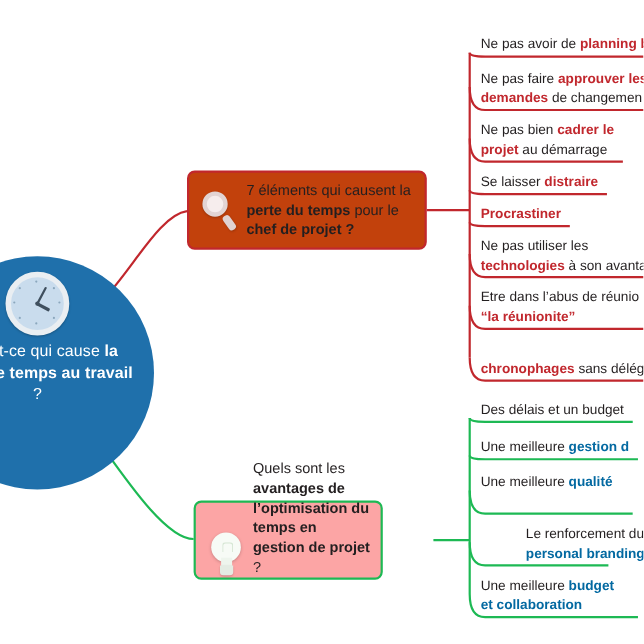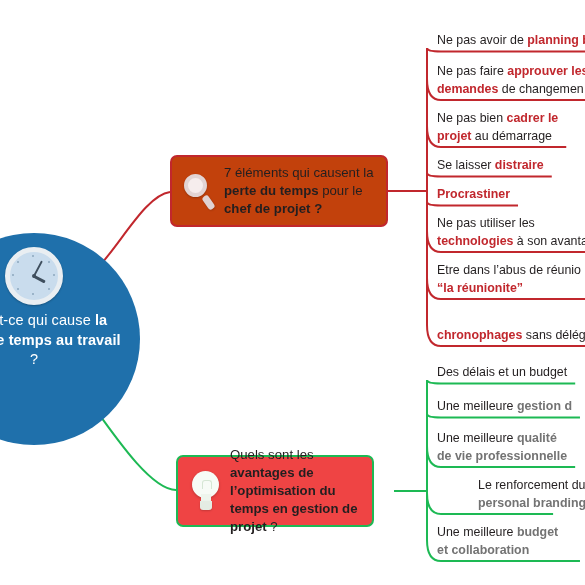--- a/index.html
+++ b/index.html
@@ -103,24 +103,25 @@
     left: 170px;
     top: 155px;
     width: 218px;
     height: 72px;
     background: #c2410c;
     border: 2px solid #c1272d;
   }
   #branch-green {
     left: 176px;
     top: 455px;
-    width: 198px;
+    width: 172px;
     height: 72px;
-    background: #ef4444;
+    background: #fca5a5;
     border: 2px solid #1db954;
+    align-items: flex-end;
   }
   .branch-icon {
     flex: 0 0 auto;
     width: 48px;
     margin-left: 4px;
     display: flex;
     align-items: center;
     justify-content: center;
   }
   .branch-label {
@@ -197,21 +198,21 @@
     position: absolute;
     left: 437px;
     box-sizing: border-box;
     font-size: 12.4px;
     line-height: 17.5px;
     color: #231f20;
     white-space: nowrap;
   }
   .leaf b { font-weight: bold; }
   .leaf.red b { color: #c1272d; }
-  .leaf.green b { color: #737373; }
+  .leaf.green b { color: #0369a1; }
 </style>
 </head>
 <body>
 
 <div id="canvas">
 
   <svg class="conn-svg" viewBox="0 0 585 585">
     <g id="conn-group" fill="none" stroke-width="2">
         <path d="M 78 284 C 110 268 140 196 170 192" stroke="#c1272d"></path>
         <path d="M 86 396 C 112 432 150 490 176 490" stroke="#1db954"></path>
@@ -278,17 +279,17 @@
       <div class="leaf red" style="top: 32px;"><span>Ne pas avoir de </span><b>planning b</b></div>
       <div class="leaf red" style="top: 63px;"><span>Ne pas faire </span><b>approuver les</b><br><b>demandes</b><span> de changemen</span></div>
       <div class="leaf red" style="top: 110px;"><span>Ne pas bien </span><b>cadrer le</b><br><b>projet</b><span> au démarrage</span></div>
       <div class="leaf red" style="top: 157px;"><span>Se laisser </span><b>distraire</b></div>
       <div class="leaf red" style="top: 186px;"><b>Procrastiner</b></div>
       <div class="leaf red" style="top: 215px;"><span>Ne pas utiliser les</span><br><b>technologies</b><span> à son avanta</span></div>
       <div class="leaf red" style="top: 262px;"><span>Etre dans l’abus de réunio</span><br><b>“la réunionite”</b></div>
       <div class="leaf red" style="top: 309px;"><br><b>chronophages</b><span> sans délégu</span></div>
       <div class="leaf green" style="top: 364px; text-align: center;"><span>Des délais et un budget</span></div>
       <div class="leaf green" style="top: 398px;"><span>Une meilleure </span><b>gestion d</b></div>
-      <div class="leaf green" style="top: 430px;"><span>Une meilleure </span><b>qualité</b><br><b>de vie professionnelle</b></div>
+      <div class="leaf green" style="top: 430px;"><span>Une meilleure </span><b>qualité</b><br></div>
       <div class="leaf green" style="top: 477px; margin-left: 41px;"><span>Le renforcement du</span><br><b>personal branding</b></div>
       <div class="leaf green" style="top: 524px;"><span>Une meilleure </span><b>budget</b><br><b>et collaboration</b></div>
     </div>
 </div>
 
 </body></html>

